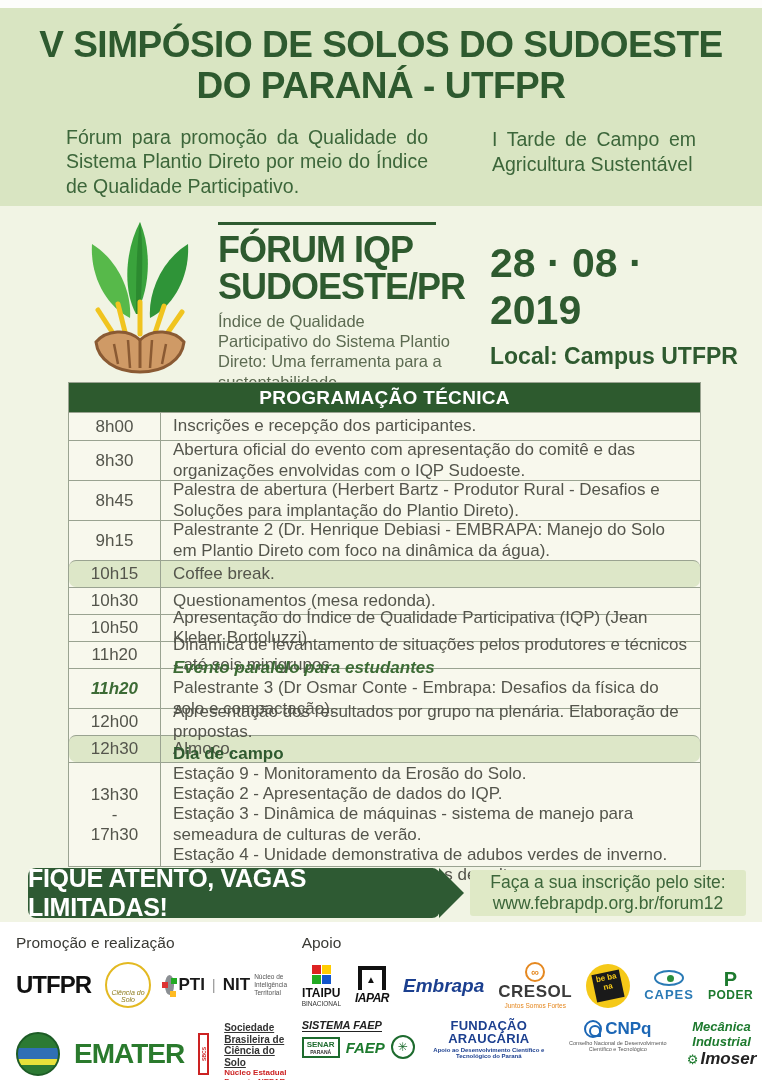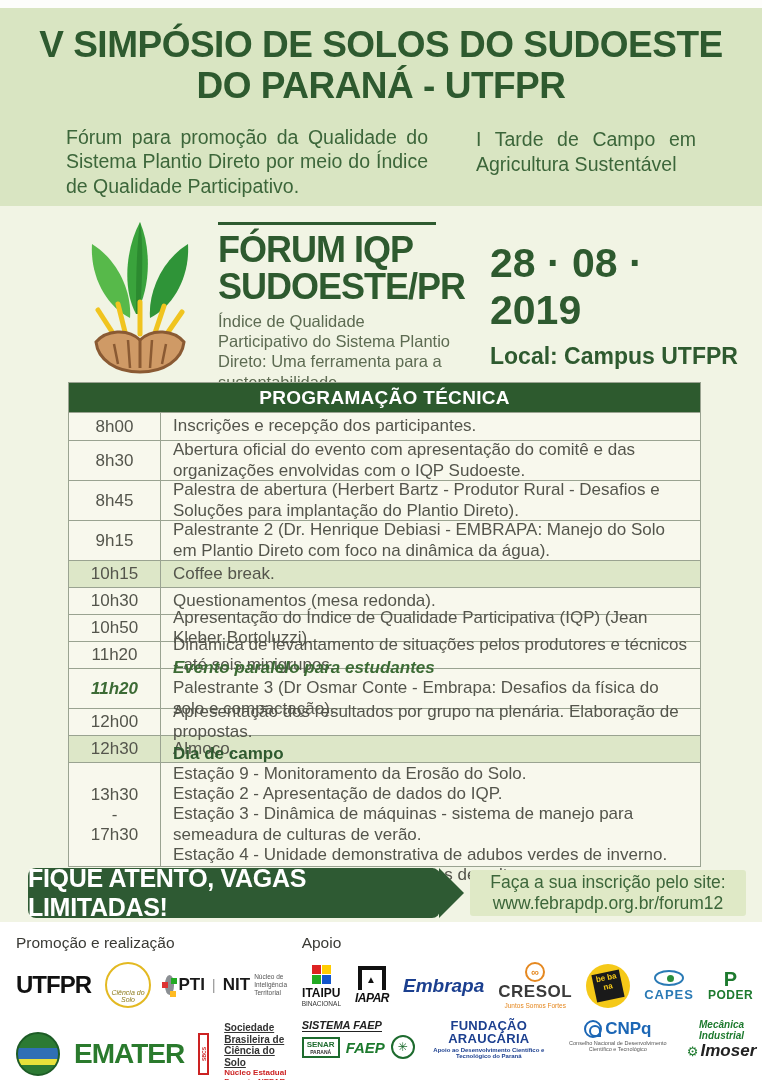--- a/index.html
+++ b/index.html
@@ -9,21 +9,21 @@
     position:relative; width:762px; height:1080px; margin:0 auto;
     background:#f1f4e4; overflow:hidden;
   }
   
   .top-white { position:absolute; top:0; left:0; width:762px; height:8px; background:#fdfdfb; }
   .band {
     position:absolute; top:8px; left:0; width:762px; height:198px;
     background:#d9e5c2; padding-top:16px;
   }
   .title { text-align:center; color:#2e5a2f; font-weight:bold; font-size:37px; line-height:1.12; letter-spacing:-0.5px; }
-  .sub-row { display:flex; margin-top:18px; padding:0 66px; }
+  .sub-row { display:flex; margin-top:18px; padding:0 66px;gap:16px; }
   .sub-left { width:392px; color:#3c663a; font-size:19.5px; line-height:1.25; text-align:justify; padding-right:30px; }
   .sub-right { flex:1; color:#3c663a; font-size:19.5px; line-height:1.3; text-align:justify; padding-left:18px; padding-top:2px; }
   
   .logo-section { position:absolute; top:218px; left:0; width:762px; height:160px; }
   .seed-logo { position:absolute; left:70px; top:0; width:140px; height:158px; }
   .forum-block { position:absolute; left:218px; top:4px; width:236px; }
   .forum-rule { height:3px; background:#2e5a2f; width:218px; }
   .forum-name { color:#2e5a2f; font-weight:bold; font-size:36px; line-height:1.03; letter-spacing:-1px; margin:6px 0 6px 0; }
   .forum-tag { color:#5d6b52; font-size:16.5px; line-height:1.22; margin-bottom:8px; }
   .date-block { position:absolute; left:490px; top:22px; width:250px; }
@@ -33,21 +33,21 @@
   .table {
     position:absolute; left:68px; top:382px; width:633px;
     border:1px solid #9aa391; background:#f8f8ed;
   }
   .thead {
     height:29px; background:#2d5a2e; color:#ffffff; font-weight:bold;
     font-size:19px; display:flex; align-items:center; justify-content:center;
     letter-spacing:0.3px;
   }
   .row { display:flex; border-top:1px solid #9aa391; background:#f8f8ed; }
-  .row.shaded { background:#dde7c8; }
+  .row.shaded { background:#dde7c8;border-radius:7px; }
   .cell-time {
     width:92px; border-right:1px solid #9aa391; display:flex; flex-direction:column;
     align-items:center; justify-content:center; color:#54554c; font-size:17px;
   }
   .cell-desc {
     flex:1; display:flex; flex-direction:column; justify-content:center;
     padding:3px 12px; color:#54554c; font-size:17px; line-height:1.18;
   }
   .green-it { color:#3c6b35; font-style:italic; font-weight:bold; }
   .green-b { color:#2e5a2f; font-weight:bold; }
@@ -121,21 +121,21 @@
   .senar-box small{ display:block; font-size:5px; color:#333;}
   .faep-t { font-weight:bold; font-style:italic; font-size:15px; color:#1d7a2e; }
   .clover { width:24px; height:24px; border-radius:50%; border:2px solid #1d6b2e; color:#1d6b2e; font-size:12px; line-height:20px; text-align:center;}
   .fund-t { font-weight:bold; font-size:13px; color:#1b3f8f; line-height:1; letter-spacing:0.3px;}
   .fund-s { font-size:6px; color:#1b3f8f; font-weight:bold; margin-top:2px; width:120px;}
   .cnpq { display:flex; align-items:center; gap:3px; }
   .cnpq-ic { width:18px; height:18px; border:2px solid #1b66b5; border-radius:50%; position:relative;}
   .cnpq-ic::after{content:""; position:absolute; left:3px; top:3px; width:8px; height:8px; border:2px solid #1b66b5; border-radius:50% 50% 0 50%;}
   .cnpq-t { font-weight:bold; font-size:17px; color:#1b66b5; }
   .cnpq-s { font-size:5.5px; color:#555; margin-top:1px;}
-  .imoser-top { font-weight:bold; font-style:italic; font-size:10px; color:#1d7a2e; }
+  .imoser-top { font-weight:bold; font-style:italic; font-size:13px; color:#1d7a2e; }
   .imoser-row { display:flex; align-items:center; gap:2px;}
   .gear { color:#1d7a2e; font-size:13px; }
   .imoser-t { font-weight:bold; font-style:italic; font-size:17px; color:#222; }
   
   .seed-logo svg { width:100%; height:100%; }
 </style>
 </head>
 <body>
 
 <div class="page">

